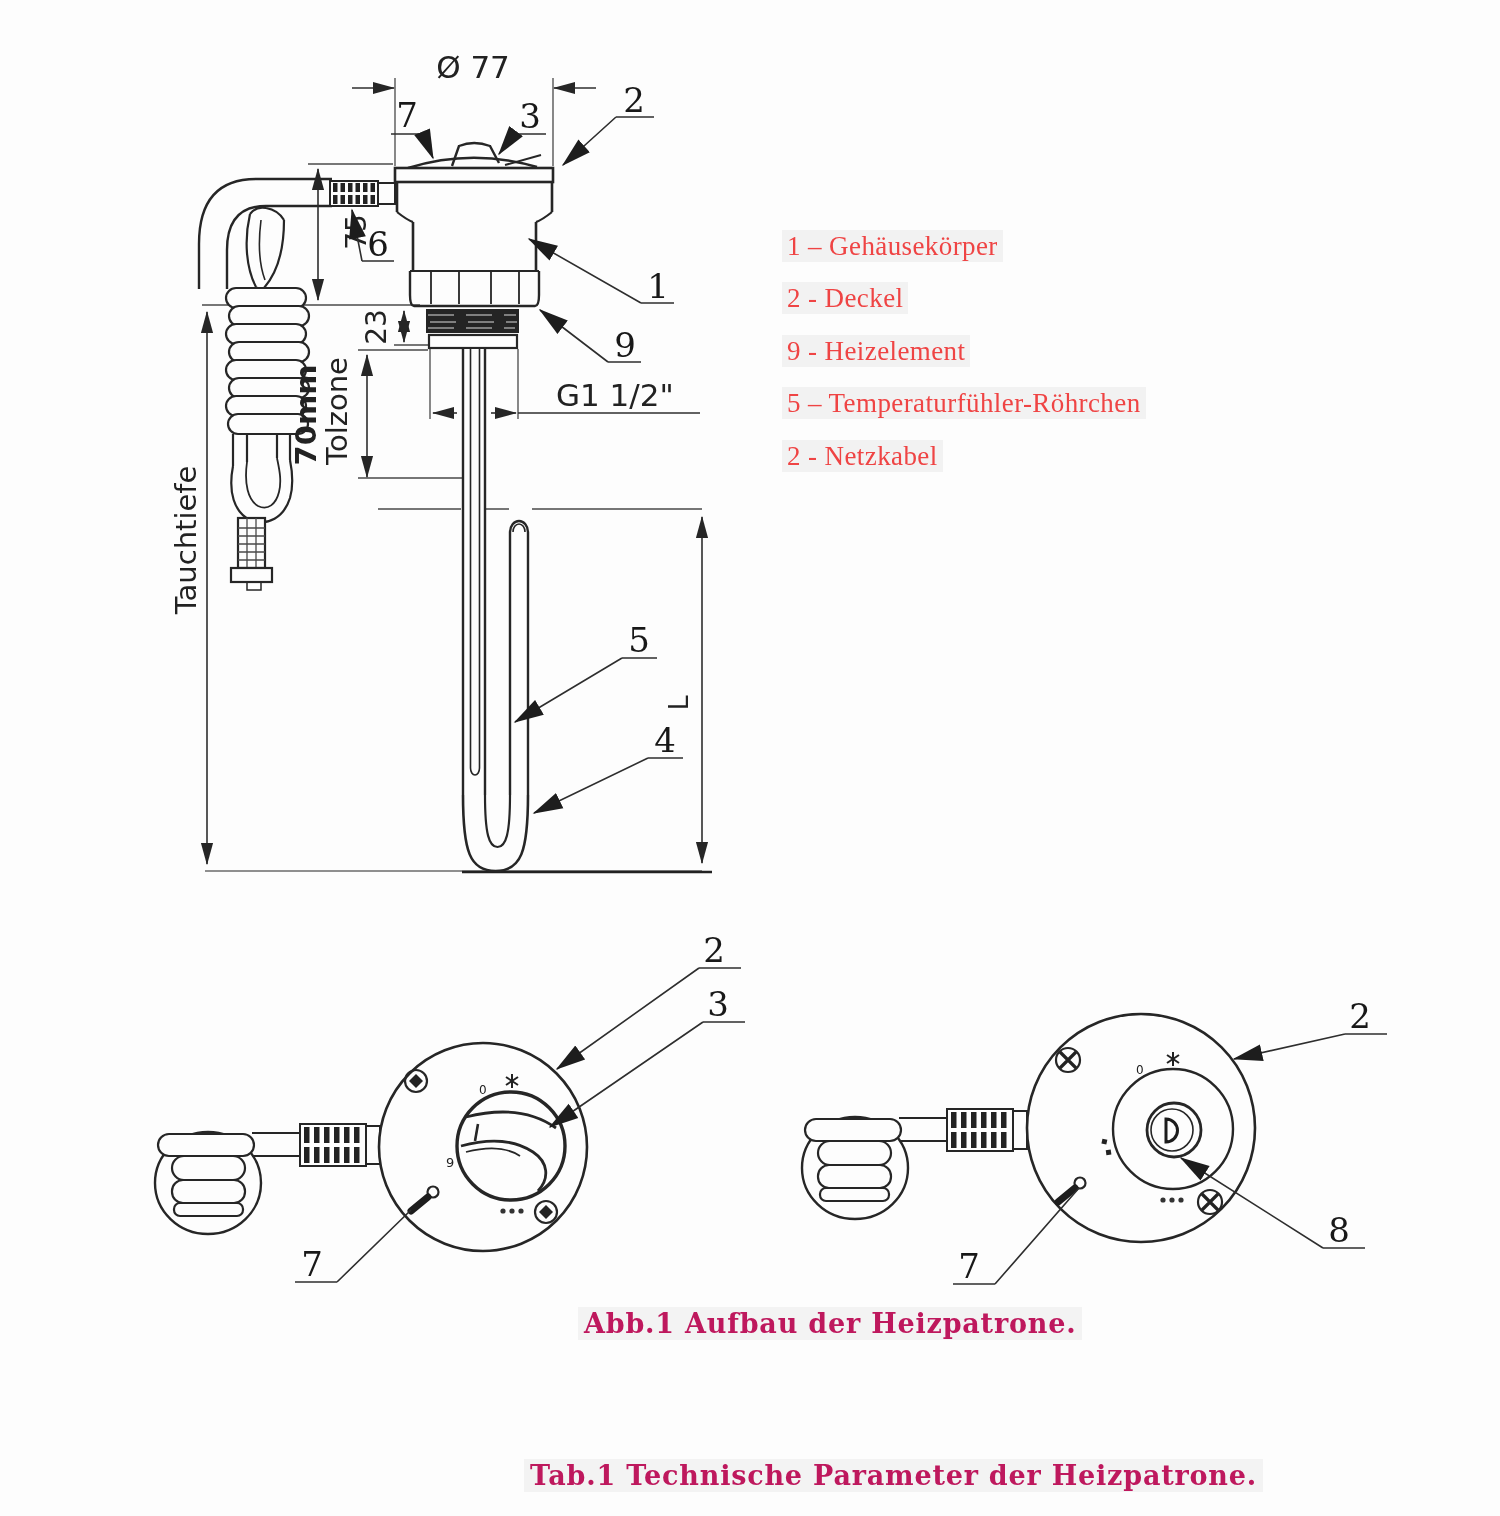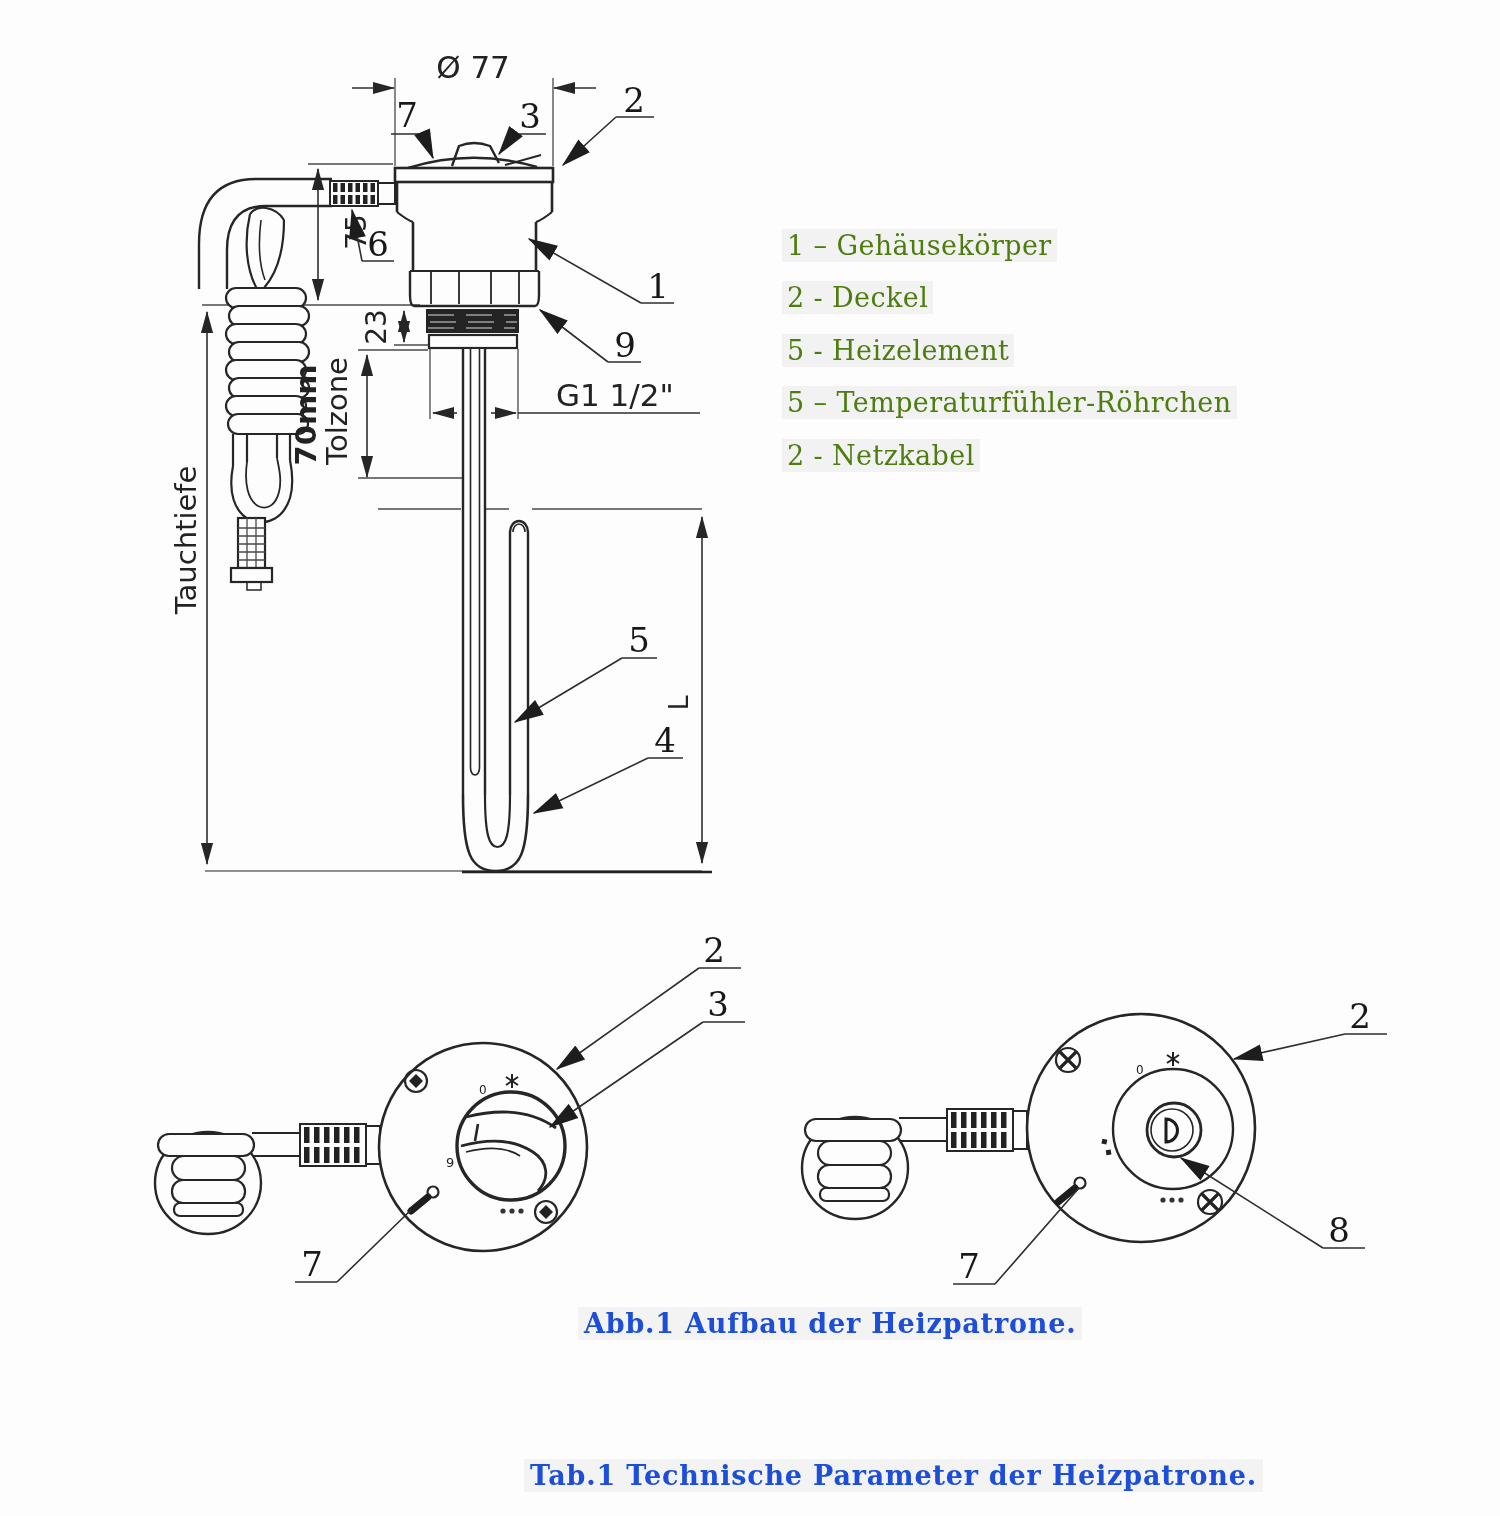--- a/index.html
+++ b/index.html
@@ -8,26 +8,26 @@
     background:#fdfdfd;
     font-family:"DejaVu Serif","Liberation Serif",serif;
     color:#1e1e1e;overflow:hidden;
   }
   #drawing{position:absolute;left:0;top:0;}
   .legend{
     position:absolute;left:782px;top:228px;width:580px;
   }
   .legend-item{
     height:52.4px;font-size:27px;line-height:36px;white-space:nowrap;
-    color:#4d7c0f;letter-spacing:0.4px;
+    color:#ef4444;letter-spacing:0.4px;font-family:Liberation Serif, serif;
   }
   .legend-item span{background:rgba(0,0,0,0.045);padding:1px 5px;}
   .caption{
     position:absolute;font-weight:700;font-size:27px;letter-spacing:0.8px;
-    color:#1d4ed8;white-space:nowrap;
+    color:#be185d;white-space:nowrap;
   }
   .caption span{background:rgba(0,0,0,0.04);padding:1px 6px;}
   #fig-caption{left:578px;top:1308px;}
   #tab-caption{left:524px;top:1460px;}
   
   .ln{stroke:#262626;fill:none;}
   .dim{stroke:#2e2e2e;fill:none;stroke-width:1.6;}
   .thin{stroke:#4a4a4a;fill:none;stroke-width:1.3;}
   .wfill{fill:#fdfdfd;}
   text.dimtxt{font-family:"DejaVu Sans","Liberation Sans",sans-serif;fill:#222;}
@@ -322,19 +322,19 @@
     <path class="dim" d="M953,1284 H995 M995,1284 L1079,1188"></path>
     <text class="co" x="1360" y="1028" text-anchor="middle">2</text>
     <text class="co" x="1339" y="1242" text-anchor="middle">8</text>
     <text class="co" x="969" y="1278" text-anchor="middle">7</text>
   </g>
 </svg>
 
 <div class="legend">
   <div class="legend-item"><span>1 – Gehäusekörper</span></div>
   <div class="legend-item"><span>2 - Deckel</span></div>
-  <div class="legend-item"><span>5 - Heizelement</span></div>
+  <div class="legend-item"><span>9 - Heizelement</span></div>
   <div class="legend-item"><span>5 – Temperaturfühler-Röhrchen</span></div>
   <div class="legend-item"><span>2 - Netzkabel</span></div>
 </div>
 
 <div id="fig-caption" class="caption"><span>Abb.1 Aufbau der Heizpatrone.</span></div>
 <div id="tab-caption" class="caption"><span>Tab.1 Technische Parameter der Heizpatrone.</span></div>
 
 </body></html>

